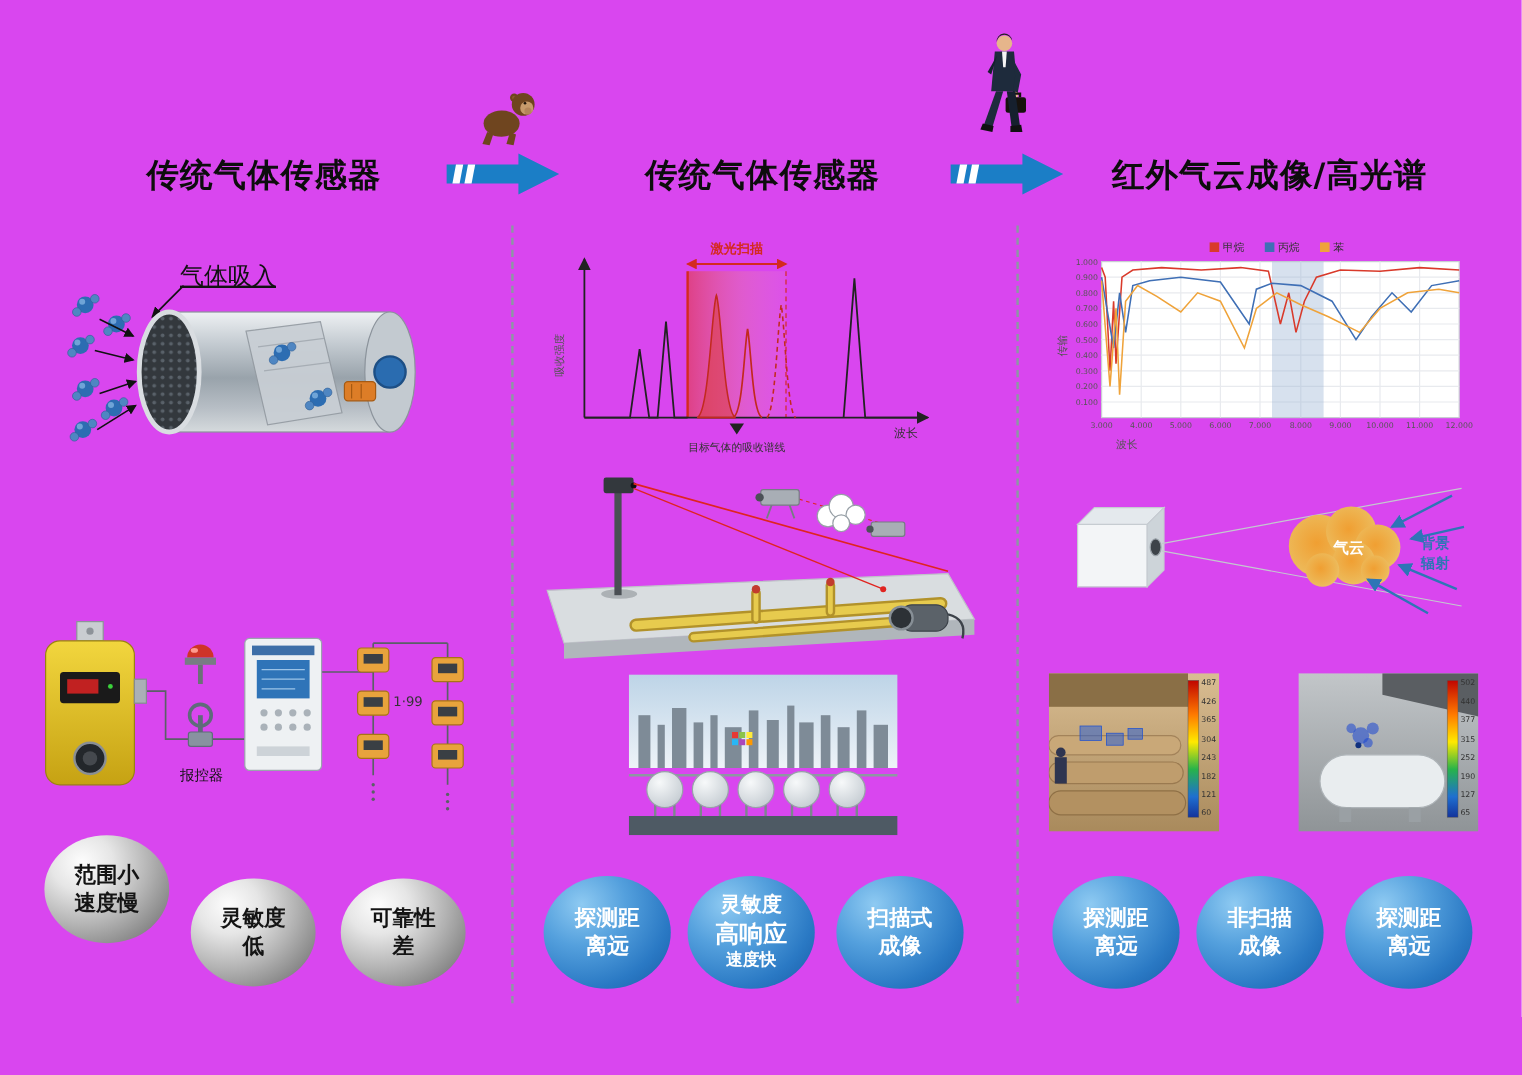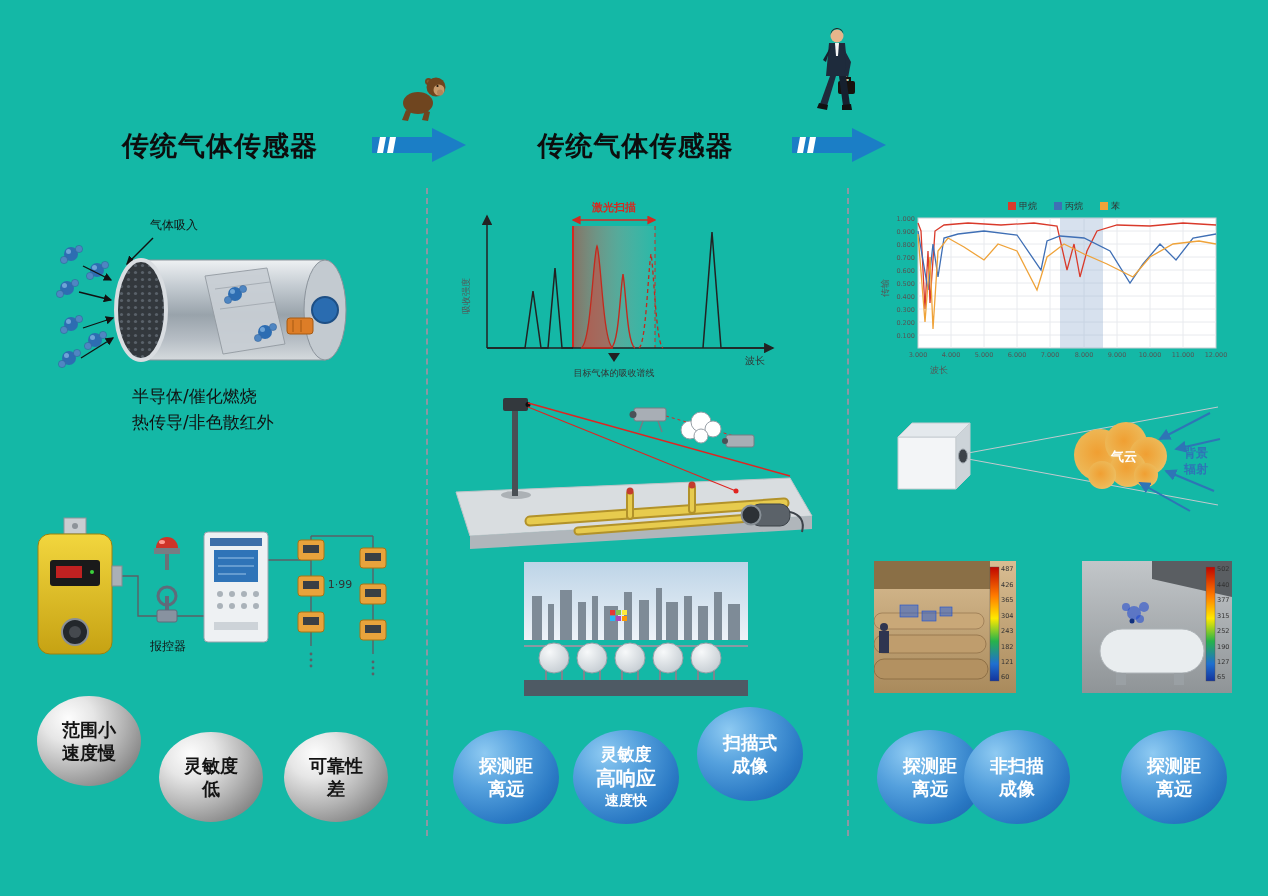--- a/index.html
+++ b/index.html
@@ -1,21 +1,21 @@
 <!DOCTYPE html>
 <html><head>
 <meta charset="utf-8">
 <style>
   * { margin:0; padding:0; box-sizing:border-box; }
   body { font-family:"DejaVu Sans","Liberation Sans",sans-serif; background:#fff; }
-  #canvas { position:relative; width:1268px; height:896px; background:#14b8a6; overflow:hidden; }
+  #canvas { position:relative; width:1268px; height:896px; background:#d946ef; overflow:hidden; }
   .abs { position:absolute; }
   .col-title { position:absolute; font-size:27px; font-weight:bold; color:#0d0d0d; text-align:center; letter-spacing:1px; white-space:nowrap; }
   .divider { position:absolute; width:0; border-left:2px dashed #8c97a3; }
-  .small-label { position:absolute; font-size:12px; color:#111; }
+  .small-label { position:absolute; font-size:20px; color:#111;text-decoration:underline; }
   .tech-text { position:absolute; font-size:17px; color:#111; line-height:1.5; font-weight:500; }
   .tech-text span { display:block; }
   .bubble { position:absolute; border-radius:50%; display:flex; flex-direction:column; align-items:center; justify-content:center; text-align:center; font-weight:bold; }
   .bubble span { display:block; font-size:18px; line-height:1.28; }
   .bubble.gray { width:104px; height:90px; color:#141414;
     background: radial-gradient(ellipse at 30% 25%, #fdfdfd 0%, #e6e6e6 25%, #b3b3b3 55%, #7d7d7d 85%, #696969 100%); }
   .bubble.blue { width:106px; height:94px; color:#ffffff;
     background: radial-gradient(ellipse at 30% 25%, #8ecaf2 0%, #54a0dd 35%, #2a79c4 70%, #175ba6 100%); }
   svg { display:block; }
   svg text { font-family:"DejaVu Sans","Liberation Sans",sans-serif; }
@@ -23,20 +23,21 @@
   .tick-sm { font-size:6.5px; fill:#333; }
   .axis-label { font-size:9px; fill:#555; }
 </style>
 </head>
 <body>
 
 <div id="canvas">
 
   <div class="col-title" style="left:90px; top:128px; width:260px;">传统气体传感器</div>
   <div class="col-title" style="left:498px; top:128px; width:275px;">传统气体传感器</div>
+  <div class="col-title" style="left:912px; top:128px; width:292px;">红外气云成像/高光谱</div>
 
   <svg class="abs" style="left:372px; top:126px;" width="96" height="38" viewBox="0 0 96 38">
     <polygon points="0,11 60,11 60,2 94,19 60,36 60,27 0,27" fill="#1b7ec6"></polygon>
     <polygon points="8,11 14,11 11,27 5,27" fill="#ffffff"></polygon>
     <polygon points="18,11 24,11 21,27 15,27" fill="#ffffff"></polygon>
   </svg>
   <svg class="abs" style="left:792px; top:126px;" width="96" height="38" viewBox="0 0 96 38">
     <polygon points="0,11 60,11 60,2 94,19 60,36 60,27 0,27" fill="#1b7ec6"></polygon>
     <polygon points="8,11 14,11 11,27 5,27" fill="#ffffff"></polygon>
     <polygon points="18,11 24,11 21,27 15,27" fill="#ffffff"></polygon>
@@ -122,24 +123,20 @@
       <line x1="165" y1="75" x2="220" y2="68" stroke="#a6adb4"></line>
       <rect x="232" y="84" width="26" height="16" rx="3" fill="#dd7d27" stroke="#a65a12"></rect>
       <line x1="238" y1="86" x2="238" y2="98" stroke="#a65a12"></line>
       <line x1="246" y1="86" x2="246" y2="98" stroke="#a65a12"></line>
       <ellipse cx="86" cy="76" rx="25" ry="50" fill="url(#meshp)" stroke="#d9dde1" stroke-width="4"></ellipse>
       <use href="#mol" x="180" y="60" transform="scale(1)"></use>
       <use href="#mol" x="210" y="98"></use>
     </g>
   </svg>
 
-  <div class="tech-text" style="left:132px; top:384px;">
-    <span>半导体/催化燃烧</span>
-    <span>热传导/非色散红外</span>
-  </div>
 
   <svg class="abs" style="left:28px; top:496px;" width="385" height="202" viewBox="0 0 385 202">
     <defs>
       <linearGradient id="ydet" x1="0" y1="0" x2="0" y2="1">
         <stop offset="0" stop-color="#f2d63e"></stop>
           <stop offset="1" stop-color="#c6a213"></stop>
       </linearGradient>
       <g id="gbox">
         <rect width="26" height="20" rx="3" fill="#e8a33c" stroke="#a87414"></rect>
         <rect x="5" y="5" width="16" height="8" fill="#3a3f44"></rect>
@@ -373,21 +370,21 @@
 
   <div class="bubble blue" style="left:453px; top:730px;">
     <span>探测距</span>
     <span>离远</span>
   </div>
   <div class="bubble blue" style="left:573px; top:730px;">
     <span style="font-size:17px">灵敏度</span>
     <span style="font-size:20px">高响应</span>
     <span style="font-size:14px">速度快</span>
   </div>
-  <div class="bubble blue" style="left:697px; top:707px;">
+  <div class="bubble blue" style="left:697px; top:730px;">
     <span>扫描式</span>
     <span>成像</span>
   </div>
 
   <svg class="abs" style="left:878px; top:196px;" width="355" height="185" viewBox="0 0 355 185">
     <rect x="40" y="22" width="298" height="130" fill="#ffffff" stroke="#c9cdd2"></rect>
     <g stroke="#e8eaee">
       <line x1="40" y1="35" x2="338" y2="35"></line>
         <line x1="40" y1="48" x2="338" y2="48"></line>
         <line x1="40" y1="61" x2="338" y2="61"></line>
@@ -561,21 +558,21 @@
       <text class="tick-sm" x="135" y="88">190</text>
       <text class="tick-sm" x="135" y="103">127</text>
       <text class="tick-sm" x="135" y="118">65</text>
     </g>
   </svg>
 
   <div class="bubble blue" style="left:877px; top:730px;">
     <span>探测距</span>
     <span>离远</span>
   </div>
-  <div class="bubble blue" style="left:964px; top:730px;">
+  <div class="bubble blue" style="left:997px; top:730px;">
     <span>非扫描</span>
     <span>成像</span>
   </div>
   <div class="bubble blue" style="left:1121px; top:730px;">
     <span>探测距</span>
     <span>离远</span>
   </div>
 
 </div>
 

